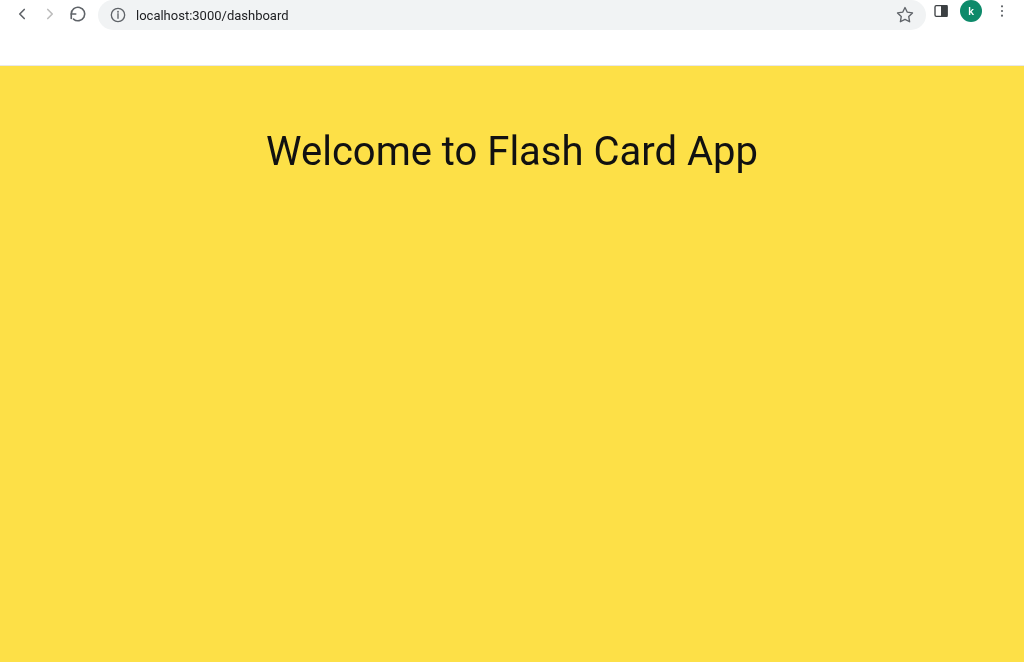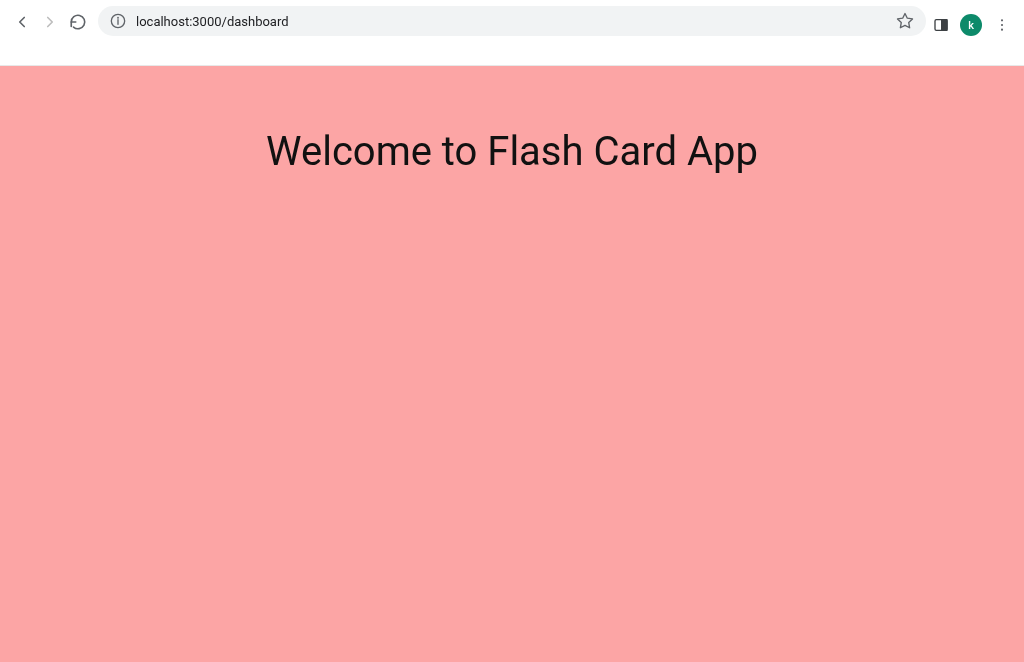--- a/index.html
+++ b/index.html
@@ -9,21 +9,21 @@
     }
     body {
       font-family: -apple-system, BlinkMacSystemFont, "Segoe UI", Roboto, Helvetica, Arial, sans-serif;
       background: #ffffff;
       width: 1024px;
       height: 662px;
       overflow: hidden;
     }
     .browser-chrome {
       display: flex;
-      align-items: flex-end;
+      align-items: flex-start;
       height: 36px;
       padding: 0 8px;
       background: #ffffff;
     }
     .nav-icon {
       width: 28px;
       height: 28px;
       display: flex;
       align-items: center;
       justify-content: center;
@@ -126,21 +126,21 @@
     .menu-icon svg {
       width: 16px;
       height: 16px;
     }
     .spacer-bar {
       height: 30px;
       background: #ffffff;
       border-bottom: 1px solid #e8e8e8;
     }
     .content-area {
-      background: #fca5a5;
+      background: #fde047;
       height: calc(662px - 36px - 30px);
       padding-top: 62px;
       text-align: center;
     }
     .main-heading {
       font-size: 40px;
       font-weight: 400;
       color: #111111;
       font-family: -apple-system, BlinkMacSystemFont, "Segoe UI", Roboto, Helvetica, Arial, sans-serif;
     }

